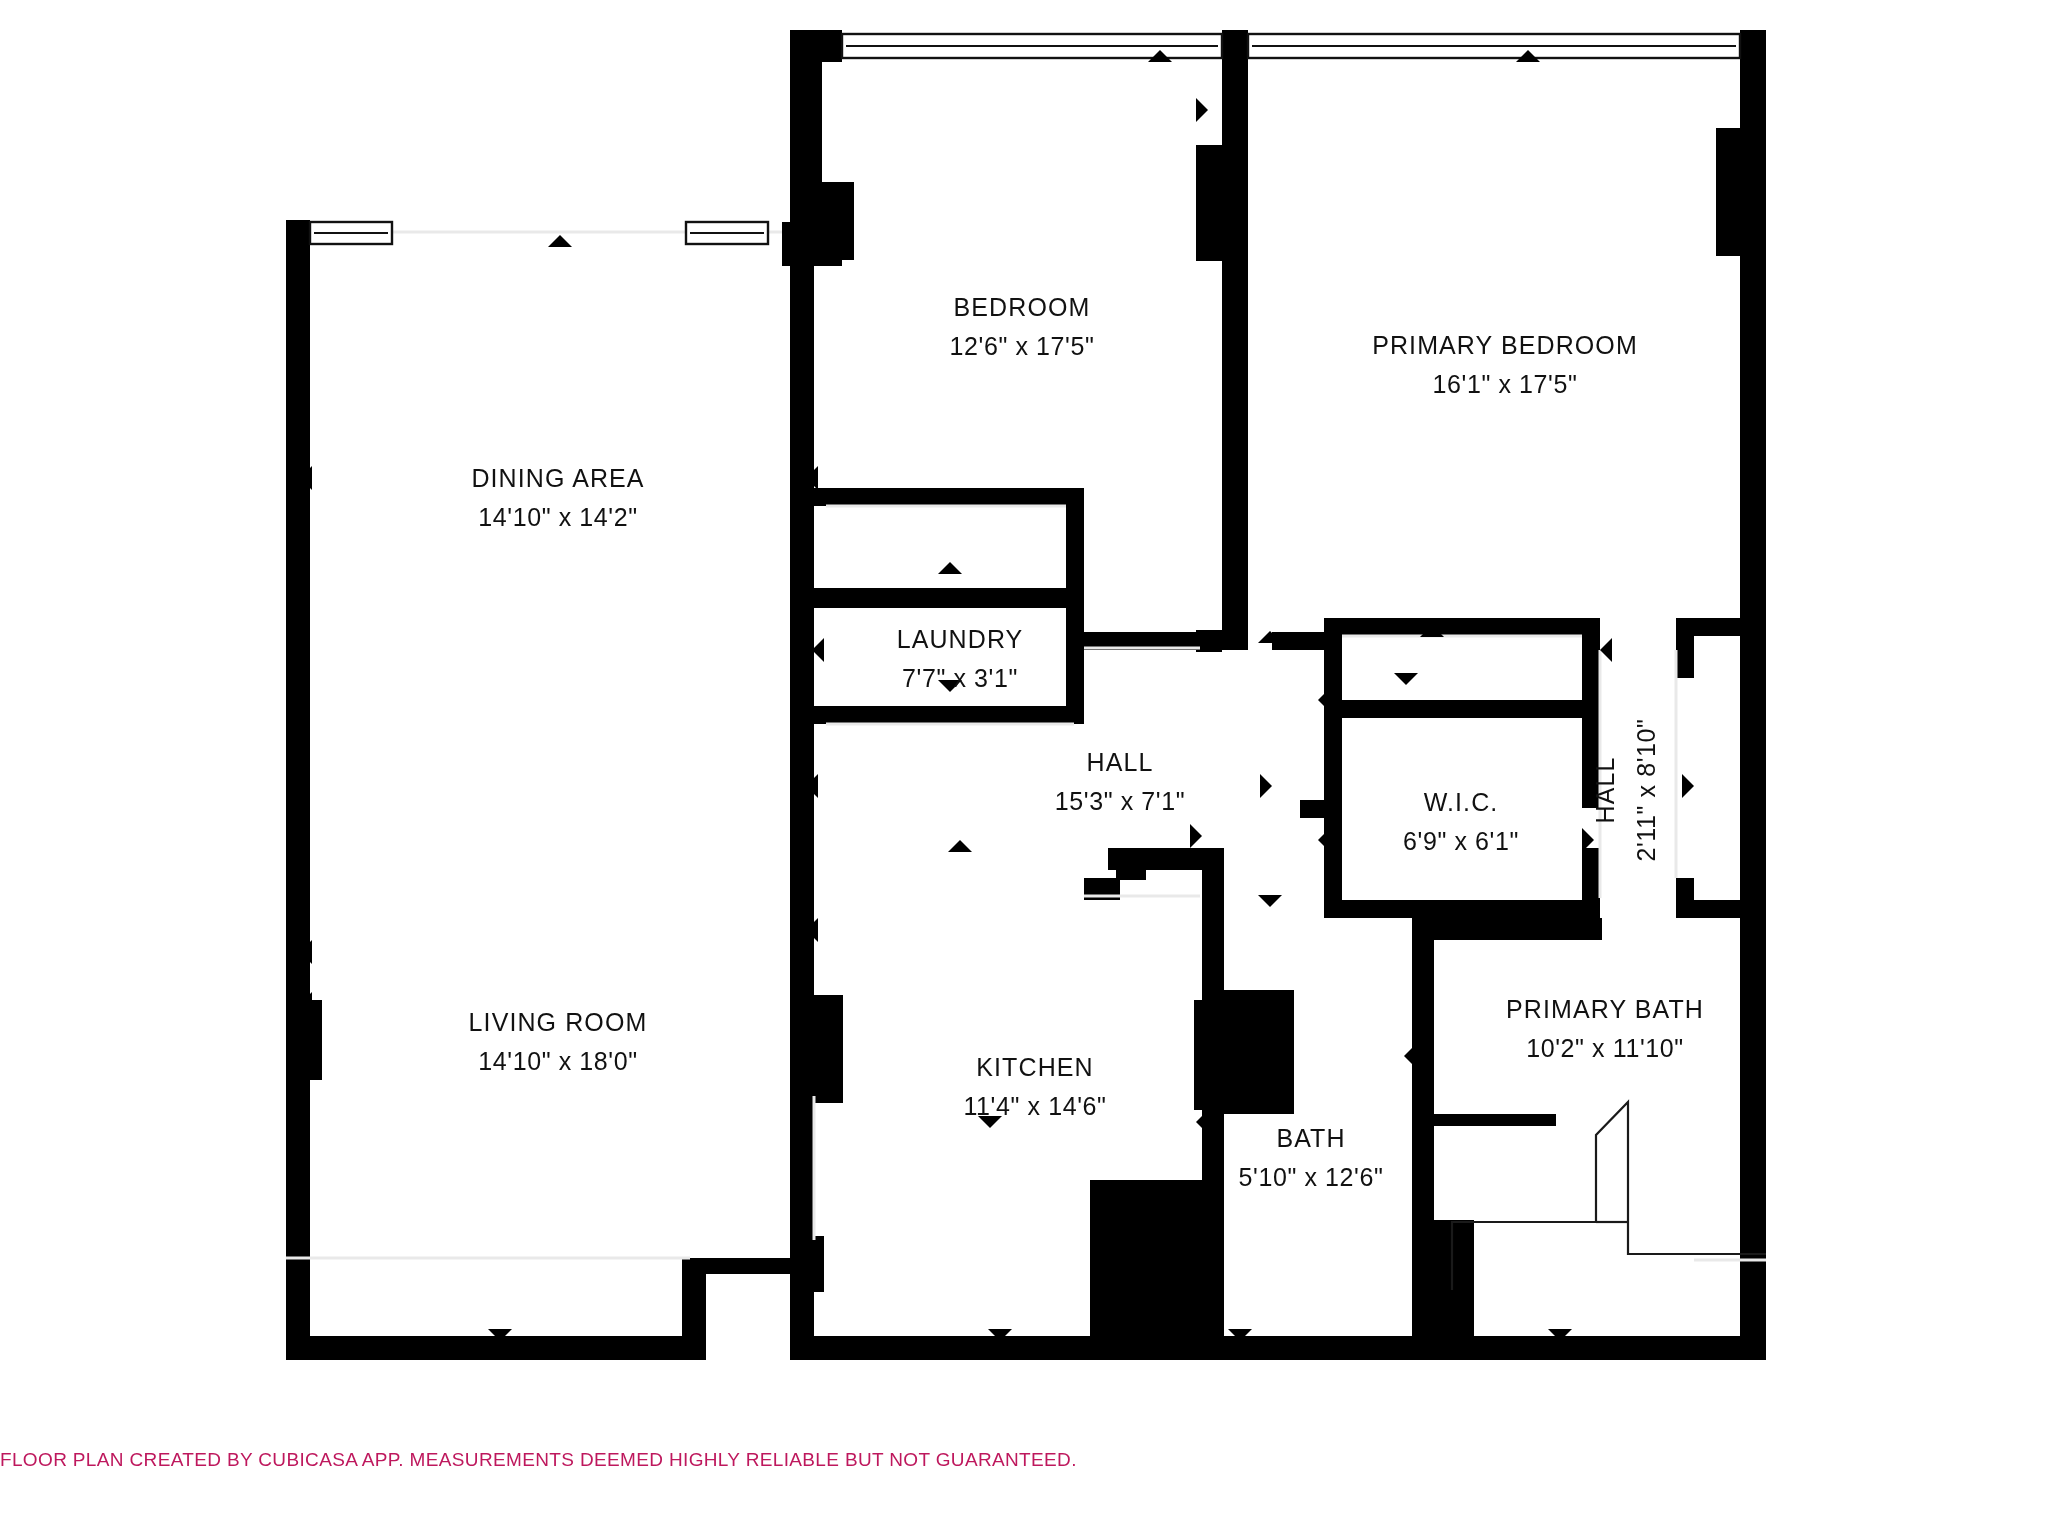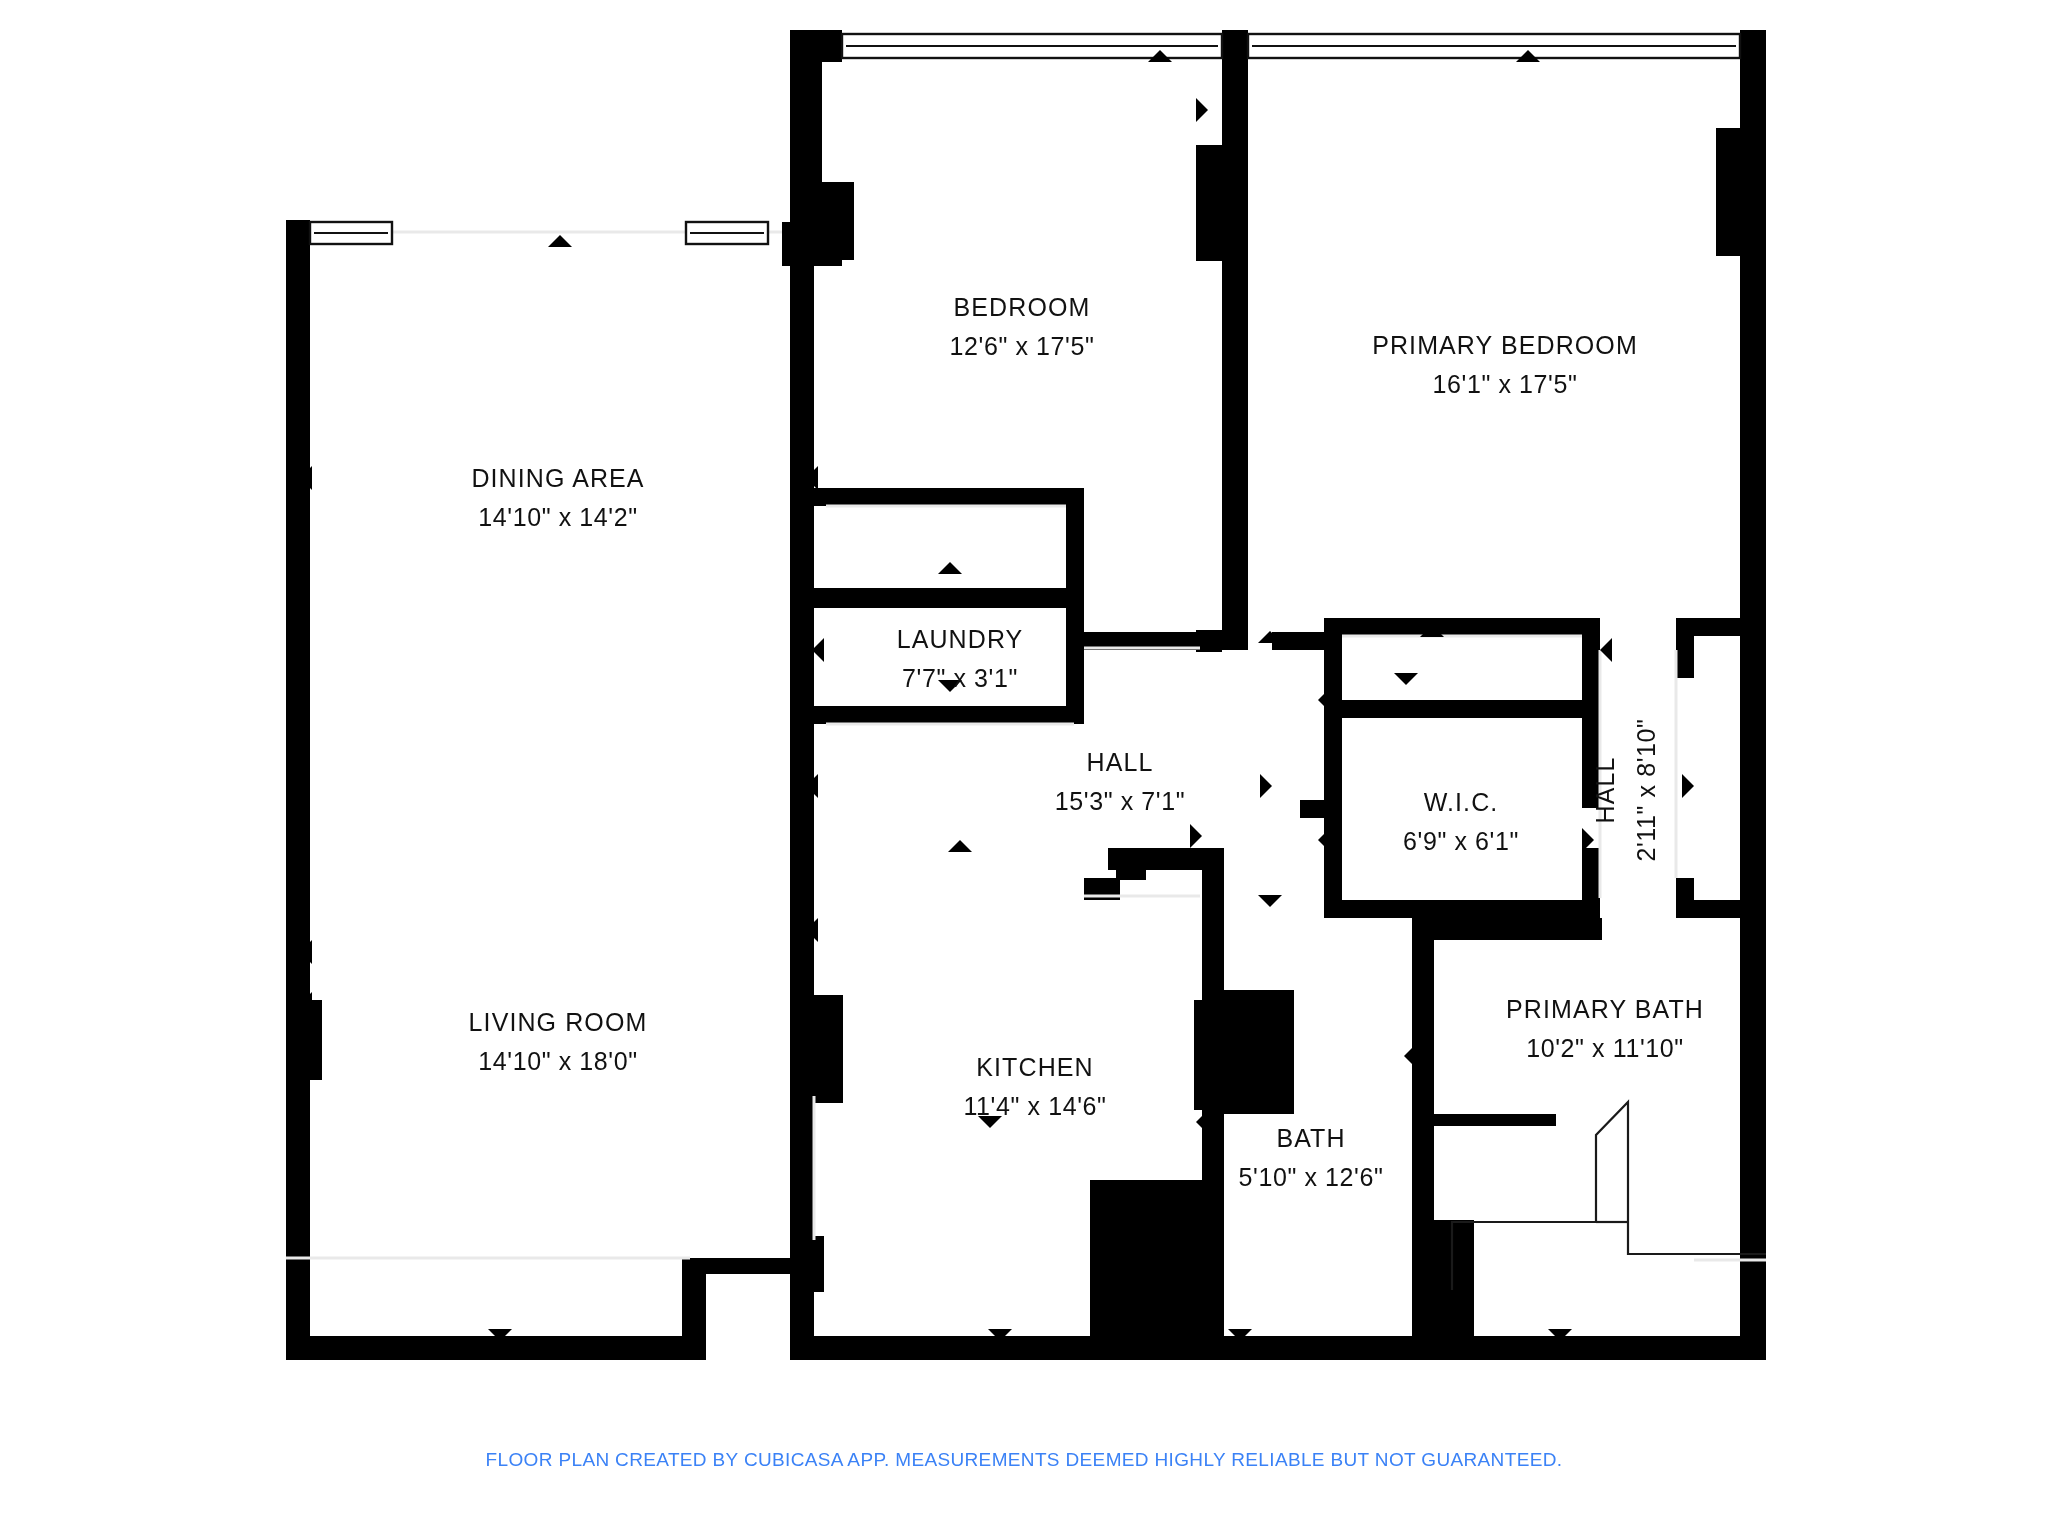--- a/index.html
+++ b/index.html
@@ -21,21 +21,21 @@
     fill:#111111;text-anchor:middle;
     font-size:25px;letter-spacing:1.1px;
   }
   .rdim{
     font-family:"Liberation Sans","DejaVu Sans",sans-serif;
     fill:#111111;text-anchor:middle;
     font-size:25px;letter-spacing:0.6px;
   }
   .footer-text{
     position:absolute;left:0;right:0;top:1449px;
-    text-align:center;color:#3b82f6;
+    color:#be185d;
     font-size:19px;letter-spacing:0.35px;
     font-family:"Liberation Sans","DejaVu Sans",sans-serif;
     white-space:nowrap;
   }
 </style>
 </head>
 <body>
 
 <div id="plan-wrap">
 

